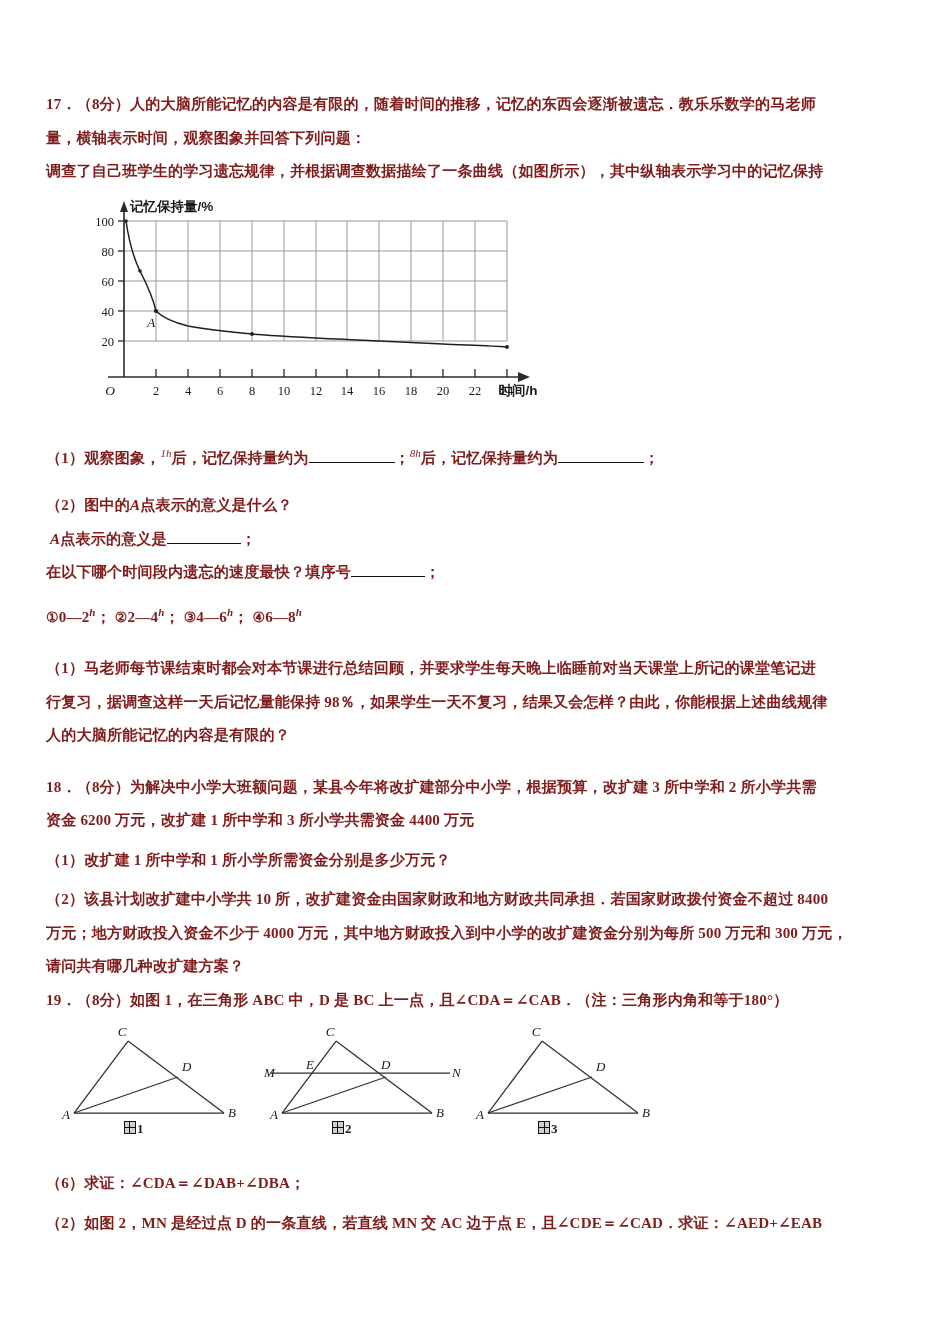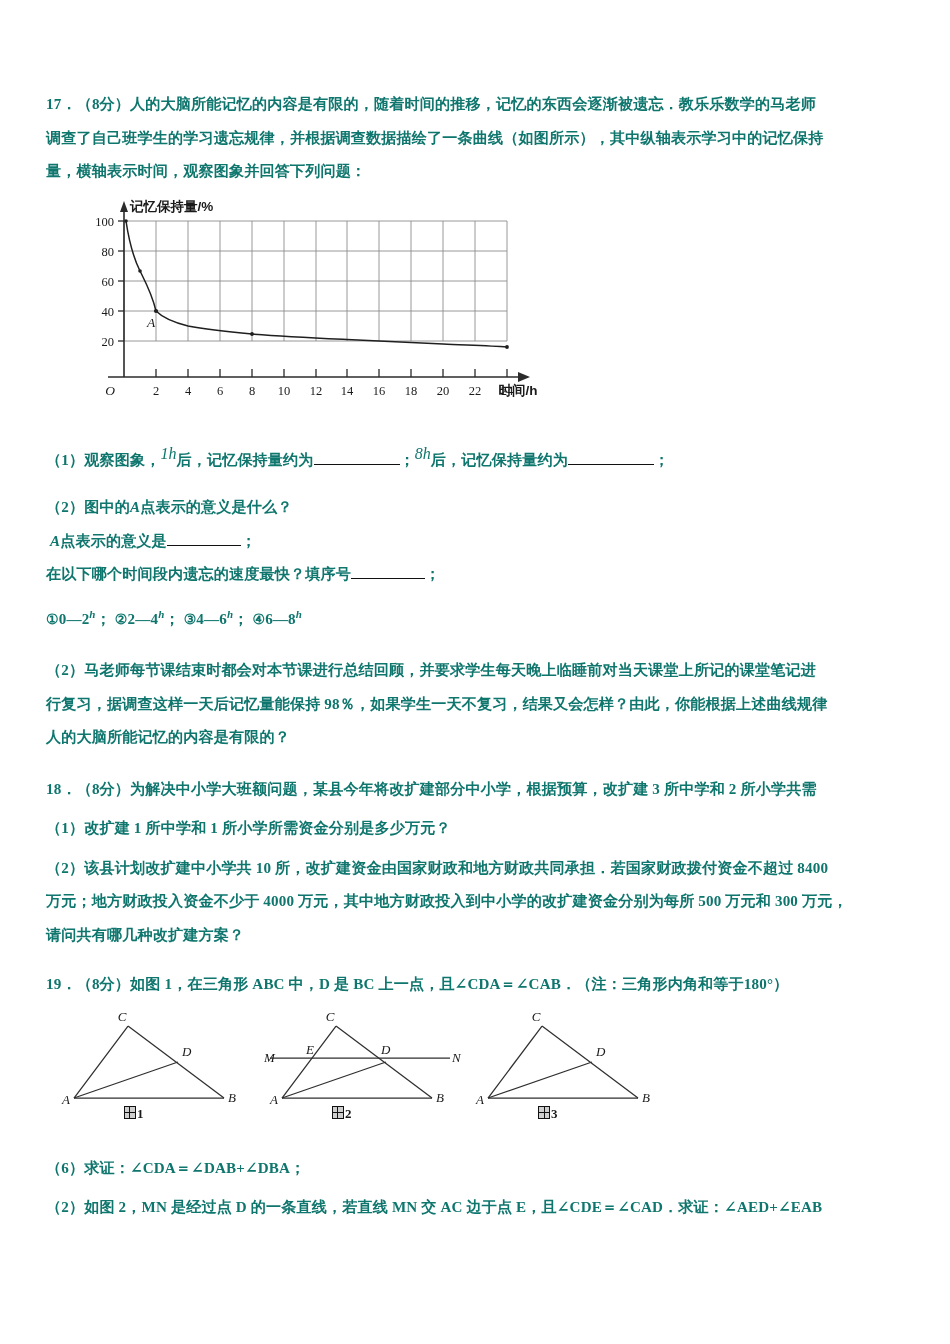--- a/index.html
+++ b/index.html
@@ -30,31 +30,31 @@
   }
 
   
   .para {
     font-size: 15.1px;
     line-height: 33.5px;
     text-align: justify;
     text-justify: inter-ideograph;
     letter-spacing: 0.15px;
     font-weight: 600;
-    color: #0f766e;
+    color: #7f1d1d;
   }
   .it { font-style: italic; font-family: "Liberation Serif", serif; }
   .sup {
     font-size: 11px;
     vertical-align: super;
     font-style: italic;
     font-weight: 600;
   }
   .big-sup {
-    font-size: 16px;
+    font-size: 11px;
     vertical-align: super;
     font-style: italic;
     font-weight: 500;
     letter-spacing: 0;
   }
   .blank {
     display: inline-block;
     border-bottom: 1.3px solid #111;
     height: 13px;
     vertical-align: baseline;
@@ -62,21 +62,21 @@
   .b-short { width: 74px; }
   .b-med   { width: 86px; }
   .circnum {
     display: inline-block;
     font-size: 14px;
     font-weight: 600;
   }
 
   
   .mt6  { margin-top: 6px; }
-  .mt10 { margin-top: 16px; }
+  .mt10 { margin-top: 0; }
   .mt14 { margin-top: 14px; }
   .mt18 { margin-top: 18px; }
 
   
   .chart-wrap {
     position: relative;
     width: 500px;
     height: 232px;
     margin-top: 10px;
     margin-left: 6px;
@@ -117,24 +117,24 @@
 </head>
 <body>
 
 <div class="page">
   <div class="content">
 
     <div class="para">
       <span>17</span><span>．</span><span>（8分）</span><span>人的大脑所能记忆的内容是有限的，随着时间的推移，记忆的东西会逐渐被遗忘．教乐乐数学的马老师</span>
     </div>
     <div class="para">
+      <span>量，横轴表示时间，观察图象并回答下列问题：</span>
+    </div>
+    <div class="para">
       <span>调查了自己班学生的学习遗忘规律，并根据调查数据描绘了一条曲线（如图所示），其中纵轴表示学习中的记忆保持</span>
-    </div>
-    <div class="para">
-      <span>量，横轴表示时间，观察图象并回答下列问题：</span>
     </div>
 
     <div class="chart-wrap">
       <svg class="chart-svg" width="500" height="232" viewBox="0 0 500 232">
 
         <g stroke="#8c8c8c" stroke-width="0.9">
 
           <line x1="72" y1="22" x2="455" y2="22"></line>
           <line x1="72" y1="52" x2="455" y2="52"></line>
           <line x1="72" y1="82" x2="455" y2="82"></line>
@@ -246,31 +246,34 @@
     </div>
 
     <div class="para mt6">
       <span class="circnum">①</span><span>0—2</span><span class="sup">h</span><span>；</span>
       <span class="circnum">②</span><span>2—4</span><span class="sup">h</span><span>；</span>
       <span class="circnum">③</span><span>4—6</span><span class="sup">h</span><span>；</span>
       <span class="circnum">④</span><span>6—8</span><span class="sup">h</span>
     </div>
 
     <div class="para mt18">
-      <span>（2）马老师每节课结束时都会对本节课进行总结回顾，并要求学生每天晚上临睡前对当天课堂上所记的课堂笔记进</span>
+      <span>（1）马老师每节课结束时都会对本节课进行总结回顾，并要求学生每天晚上临睡前对当天课堂上所记的课堂笔记进</span>
     </div>
     <div class="para">
       <span>行复习，据调查这样一天后记忆量能保持 98％，如果学生一天不复习，结果又会怎样？由此，你能根据上述曲线规律</span>
     </div>
     <div class="para">
       <span>人的大脑所能记忆的内容是有限的？</span>
     </div>
 
     <div class="para mt18">
       <span>18</span><span>．</span><span>（8分）</span><span>为解决中小学大班额问题，某县今年将改扩建部分中小学，根据预算，改扩建 3 所中学和 2 所小学共需</span>
+    </div>
+    <div class="para">
+      <span>资金 6200 万元，改扩建 1 所中学和 3 所小学共需资金 4400 万元</span>
     </div>
     <div class="para mt6">
       <span>（1）改扩建 1 所中学和 1 所小学所需资金分别是多少万元？</span>
     </div>
     <div class="para mt6">
       <span>（2）该县计划改扩建中小学共 10 所，改扩建资金由国家财政和地方财政共同承担．若国家财政拨付资金不超过 8400</span>
     </div>
     <div class="para">
       <span>万元；地方财政投入资金不少于 4000 万元，其中地方财政投入到中小学的改扩建资金分别为每所 500 万元和 300 万元，</span>
     </div>

